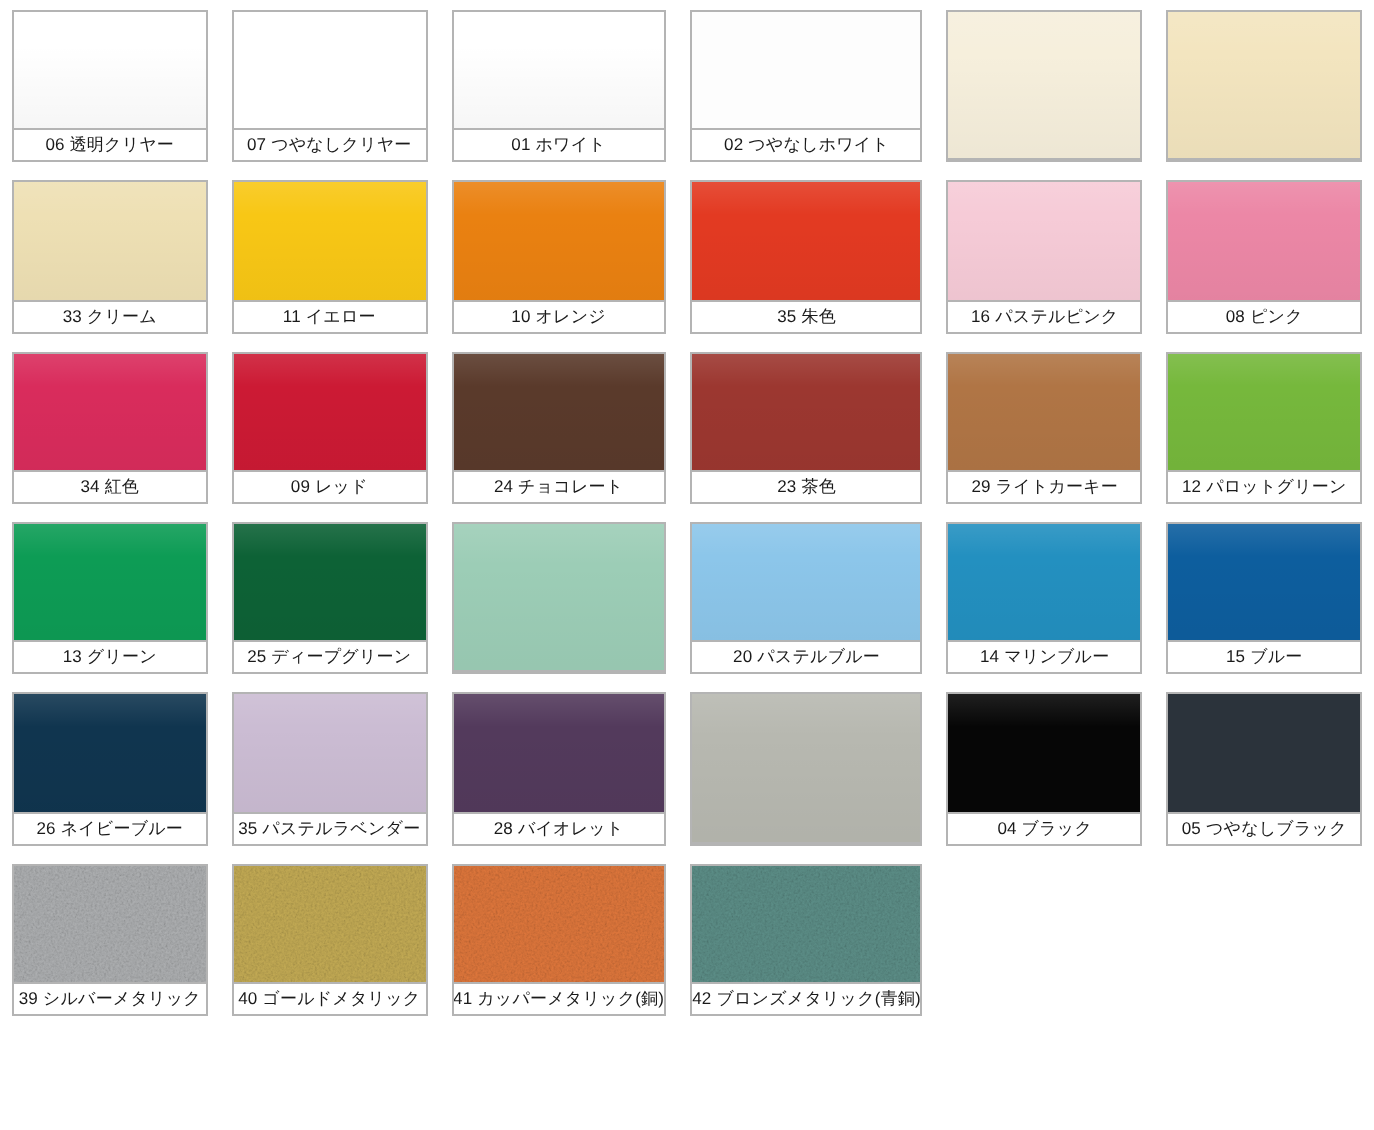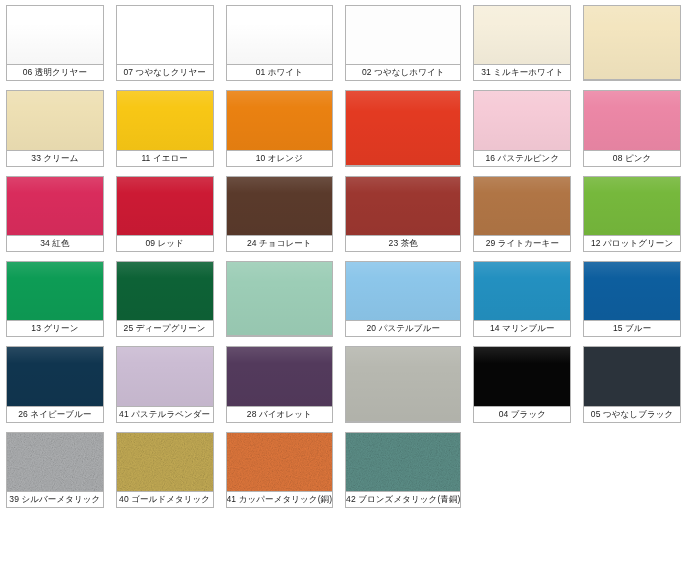--- a/index.html
+++ b/index.html
@@ -96,21 +96,20 @@
       <div class="swatch-frame">
         <div class="swatch-color" style="background: rgb(253, 253, 253);"></div>
         <div class="swatch-label">02 つやなしホワイト</div>
       </div>
     </div>
     <div class="swatch-cell">
       <div class="swatch-frame">
         <div class="swatch-color" style="background: rgb(246, 239, 220);">
           <div class="sheen"></div>
         </div>
-        <div class="swatch-label">31 ミルキーホワイト</div>
       </div>
     </div>
     <div class="swatch-cell">
       <div class="swatch-frame">
         <div class="swatch-color" style="background: rgb(243, 229, 191);">
           <div class="sheen"></div>
         </div>
       </div>
     </div>
     <div class="swatch-cell">
@@ -135,20 +134,21 @@
           <div class="sheen"></div>
         </div>
         <div class="swatch-label">10 オレンジ</div>
       </div>
     </div>
     <div class="swatch-cell">
       <div class="swatch-frame">
         <div class="swatch-color" style="background: rgb(227, 58, 34);">
           <div class="sheen"></div>
         </div>
+        <div class="swatch-label">35 朱色</div>
       </div>
     </div>
     <div class="swatch-cell">
       <div class="swatch-frame">
         <div class="swatch-color" style="background: rgb(246, 203, 215);">
           <div class="sheen"></div>
         </div>
         <div class="swatch-label">16 パステルピンク</div>
       </div>
     </div>
@@ -261,21 +261,21 @@
           <div class="sheen"></div>
         </div>
         <div class="swatch-label">26 ネイビーブルー</div>
       </div>
     </div>
     <div class="swatch-cell">
       <div class="swatch-frame">
         <div class="swatch-color" style="background: rgb(203, 188, 211);">
           <div class="sheen"></div>
         </div>
-        <div class="swatch-label">41 パステルラベンダー</div>
+        <div class="swatch-label">35 パステルラベンダー</div>
       </div>
     </div>
     <div class="swatch-cell">
       <div class="swatch-frame">
         <div class="swatch-color" style="background: rgb(83, 58, 92);">
           <div class="sheen"></div>
         </div>
         <div class="swatch-label">28 バイオレット</div>
       </div>
     </div>

